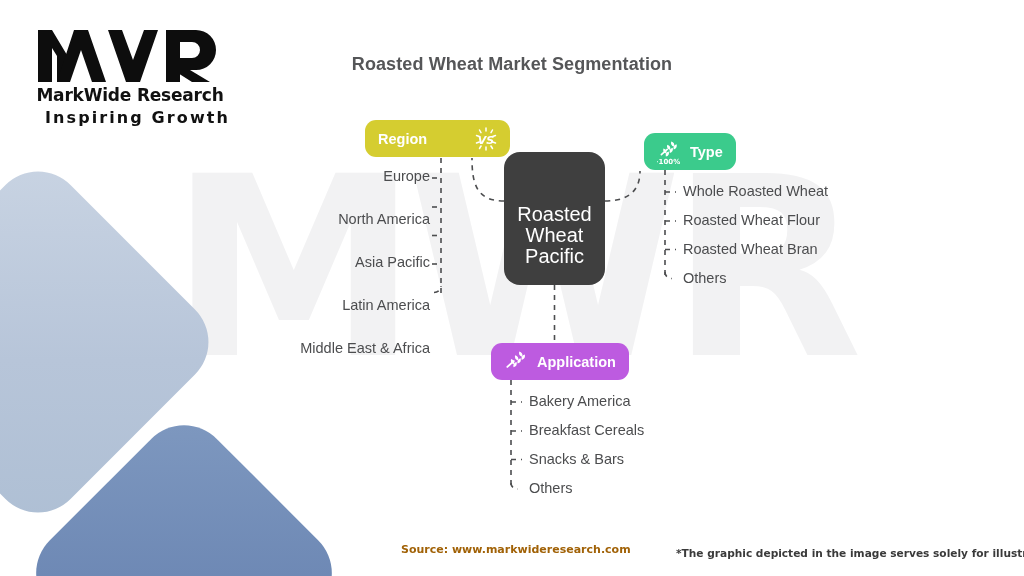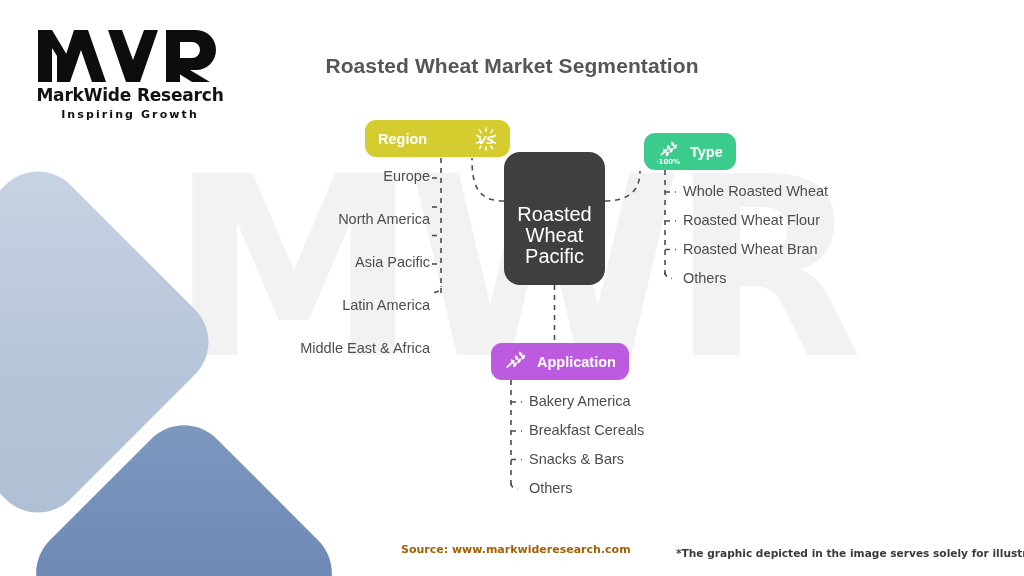--- a/index.html
+++ b/index.html
@@ -61,34 +61,34 @@
     font-weight: 700;
     font-size: 17px;
     color: #111;
     text-align: center;
     letter-spacing: -0.2px;
     margin-top: 1px;
   }
   .logo-tag {
     font-family: "DejaVu Sans", sans-serif;
     font-weight: 700;
-    font-size: 11px;
+    font-size: 16px;
     color: #111;
-    text-align: center;
+    text-align: right;
     letter-spacing: 2.1px;
     margin-top: 3px;
   }
 
   
   .title {
     position: absolute;
     left: 0; right: 0;
     top: 54px;
     text-align: center;
-    font-size: 21px;
+    font-size: 18px;
     font-weight: 700;
     color: #555658;
     letter-spacing: 0.1px;
   }
 
   
   .core {
     position: absolute;
     left: 504px; top: 152px;
     width: 101px; height: 133px;

